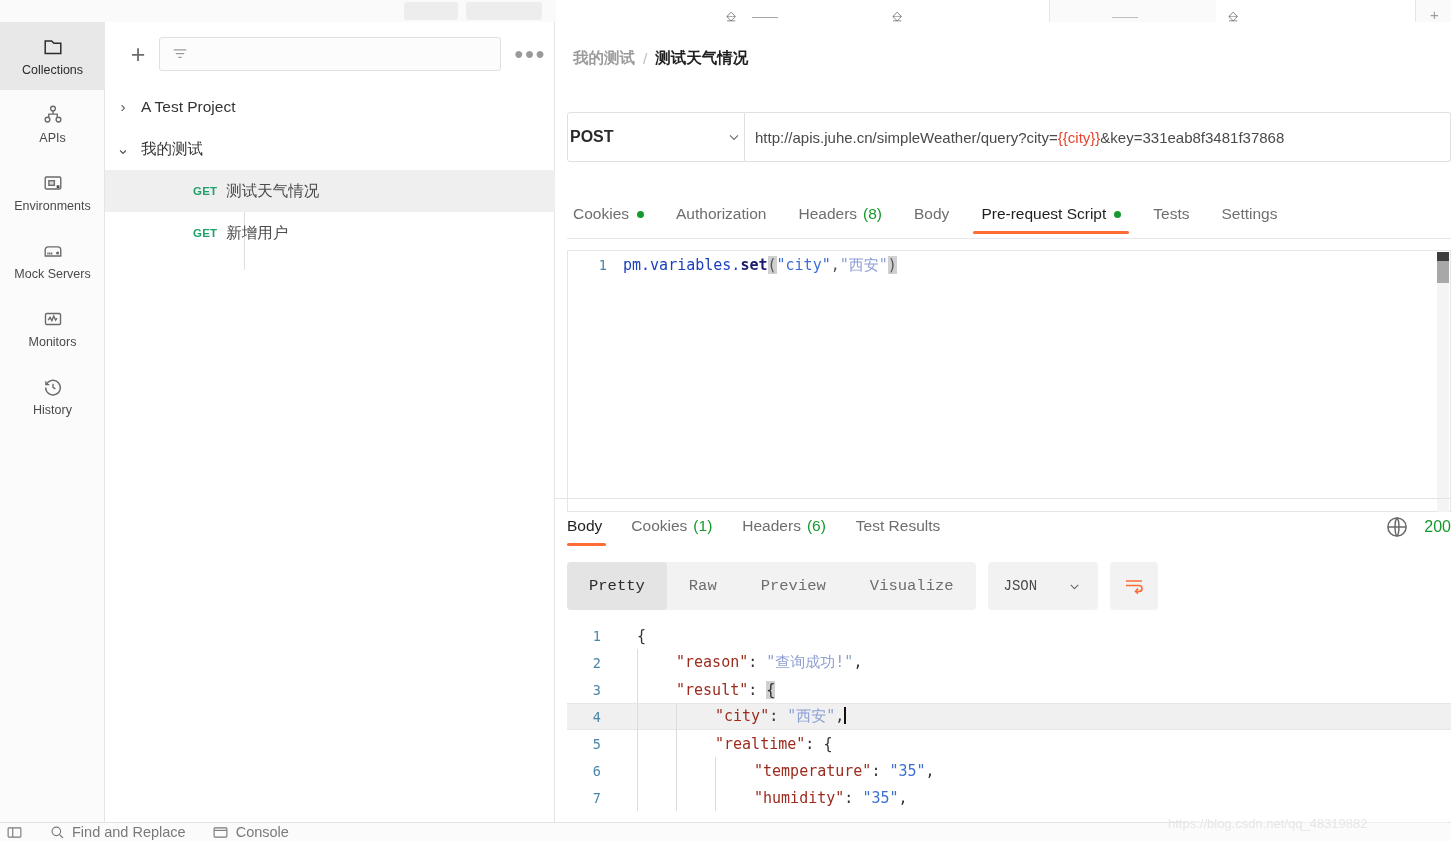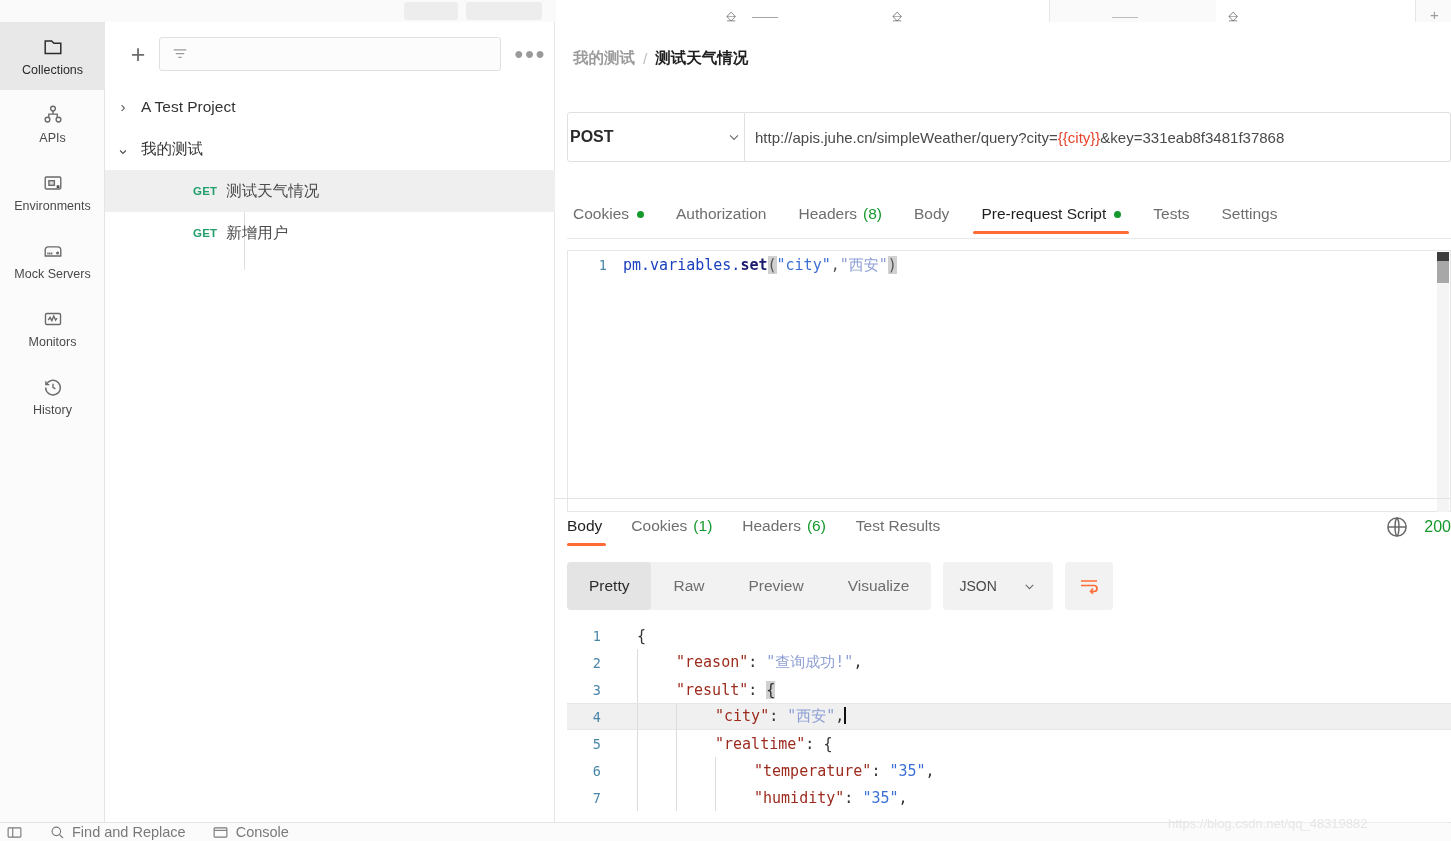--- a/index.html
+++ b/index.html
@@ -108,21 +108,21 @@
   
   .resp-divider { position:absolute; left:555px; top:498px; width:896px; height:1px; background:#e4e4e4; }
   .resptabs { position:absolute; left:567px; top:504px; width:884px; height:46px; display:flex; align-items:flex-start; }
   .restab { height:44px; display:flex; align-items:center; padding:0 15px; font-size:15.5px; color:#6e6e6e; cursor:pointer; position:relative; }
   .restab:first-child { padding-left:0; padding-right:14px; }
   .restab.active { color:#1f1f1f; }
   .restab.active::after { content:''; position:absolute; left:0; right:10px; bottom:2px; height:3px; background:#ff6c37; border-radius:2px; }
   .status-grp { position:absolute; right:0; top:10px; display:flex; align-items:center; gap:14px; }
   .status-code { font-size:16px; color:#15992c; }
 
-  .fmtbar { position:absolute; left:567px; top:562px; height:48px; display:flex; align-items:center; gap:12px; }
+  .fmtbar { position:absolute; left:567px; top:562px; height:48px; display:flex; align-items:center; gap:12px;font-family:Liberation Mono, monospace; }
   .seg-group { display:flex; background:#f2f2f2; border-radius:4px; height:48px; align-items:center; padding:0; }
   .seg { height:48px; display:flex; align-items:center; padding:0 22px; font-size:15.5px; color:#6e6e6e; cursor:pointer; border-radius:4px; }
   .seg.active { background:#e4e4e4; color:#2b2b2b; }
   .json-sel {
     height:48px; width:110px; background:#f2f2f2; border-radius:4px; display:flex;
     align-items:center; justify-content:space-between; padding:0 16px; font-size:14px; color:#4a4a4a; cursor:pointer;
   }
   .wrap-btn { height:48px; width:48px; background:#f2f2f2; border-radius:4px; display:flex; align-items:center; justify-content:center; cursor:pointer; }
 
   .bodycode { position:absolute; left:567px; top:622px; width:884px; height:200px; overflow:hidden; }

